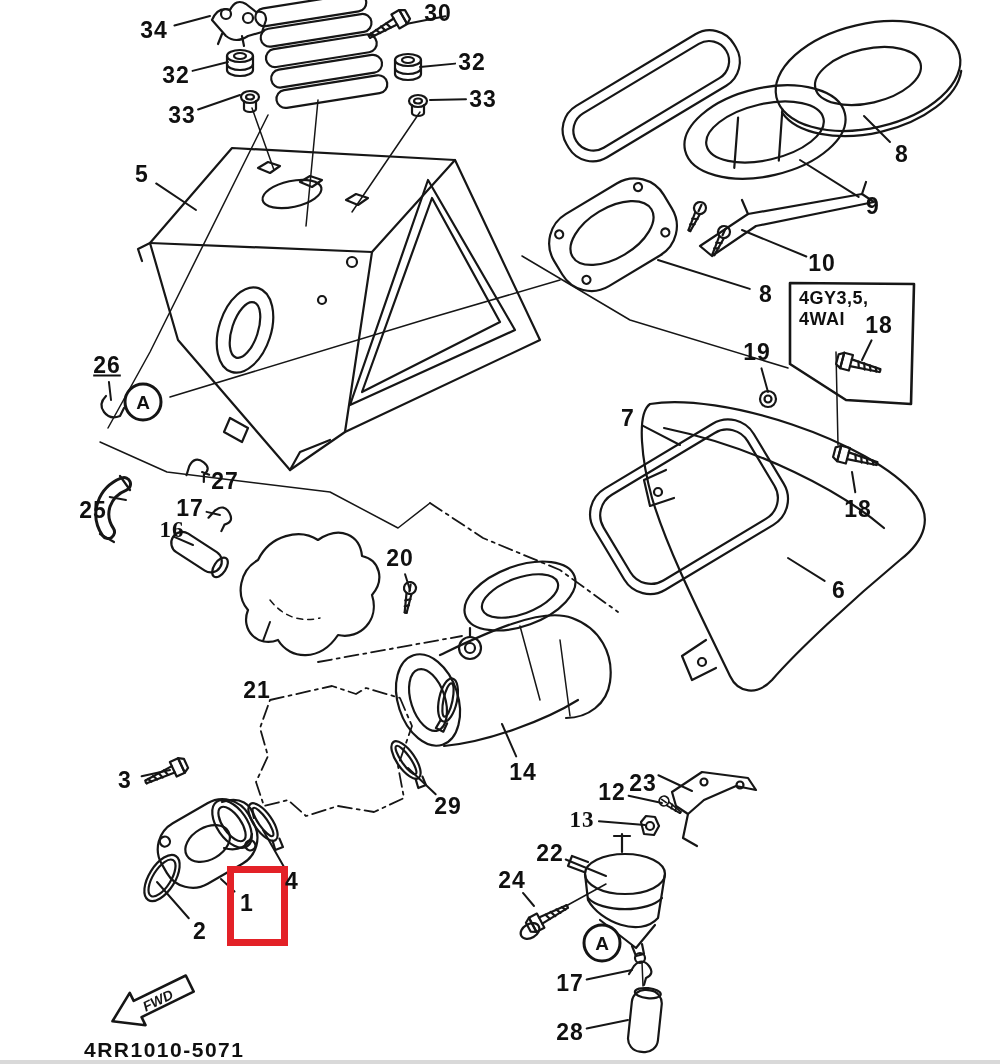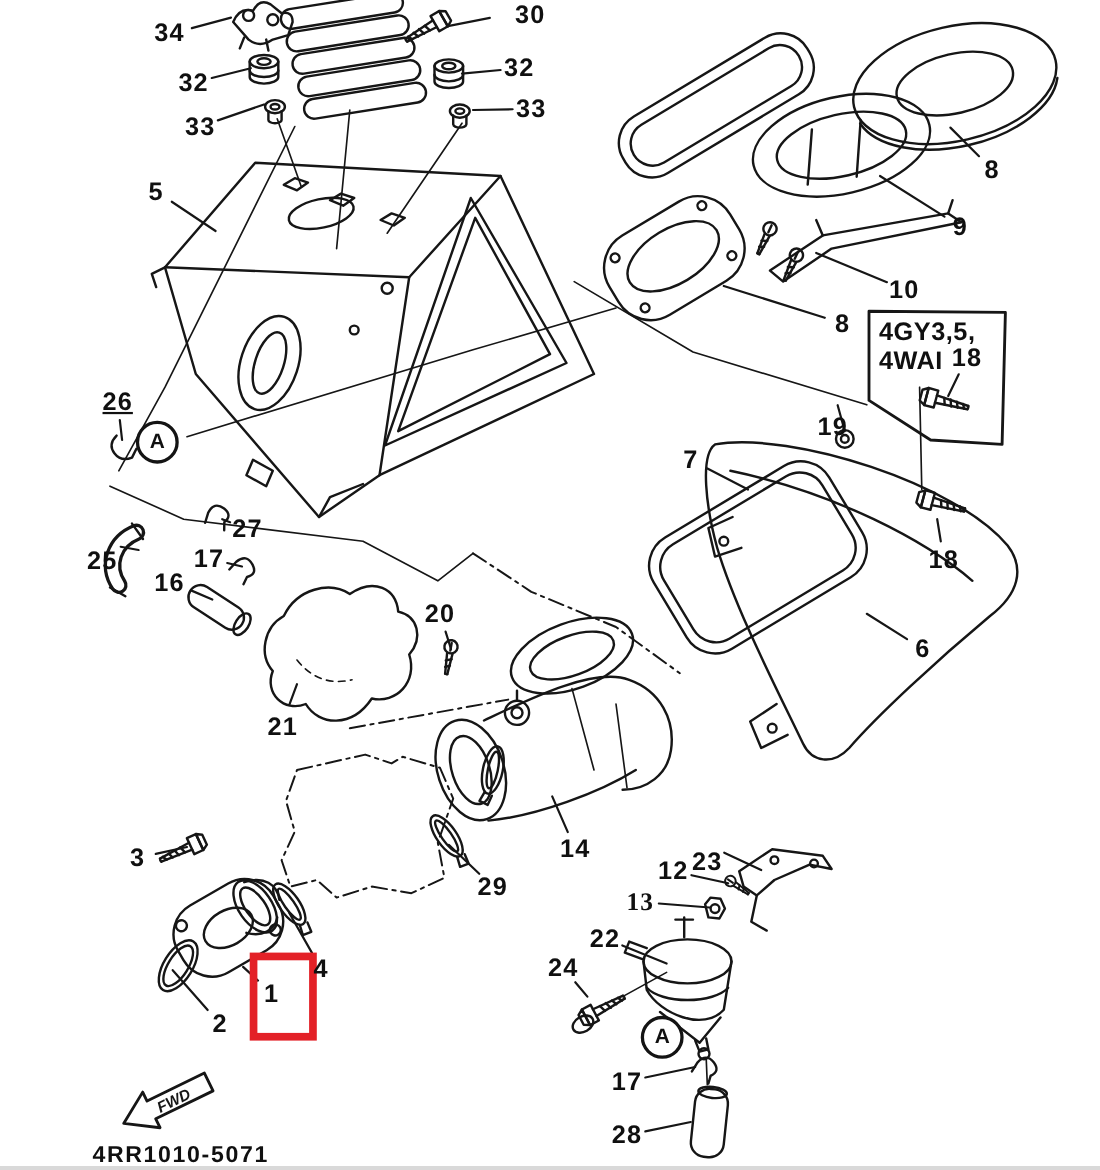--- a/index.html
+++ b/index.html
@@ -12,21 +12,21 @@
   #art .hosefill{stroke-width:16;}
   #art .hosecore{stroke:#fff;stroke-width:10;}
   #art text{stroke:none;fill:#161616;font-family:"Liberation Sans",sans-serif;}
   #leaders line{stroke:#161616;stroke-width:2;}
   .callout{position:absolute;transform:translate(-50%,-50%);font-weight:700;font-size:23px;
            color:#101010;letter-spacing:1px;white-space:nowrap;z-index:5;}
   .marker{position:absolute;transform:translate(-50%,-50%);width:33px;height:33px;border:3px solid #141414;
           border-radius:50%;display:flex;align-items:center;justify-content:center;
           font-weight:700;font-size:19px;color:#101010;background:#fff;z-index:4;}
   #highlight-box{position:absolute;border-style:solid;z-index:3;background:transparent;}
-  #variant-text{position:absolute;left:799px;top:288px;font-weight:700;font-size:23px;
+  #variant-text{position:absolute;left:799px;top:288px;font-weight:700;font-size:18px;
           line-height:1.15;color:#101010;letter-spacing:0.5px;z-index:5;}
   #footer-code{position:absolute;left:84px;top:1038px;font-weight:700;font-size:21px;
           color:#101010;letter-spacing:1.5px;z-index:5;}
   #scan-edge{position:absolute;left:0;bottom:0;width:100%;height:4px;background:#d9d9d9;z-index:6;}
 </style>
 </head>
 <body>
 
 <div id="stage">
 
@@ -314,42 +314,42 @@
     <div>4GY3,5,</div>
     <div>4WAI</div>
   </div>
 
   <div id="highlight-box" style="left: 227px; top: 866px; width: 47px; height: 66px; border-width: 7px; border-color: rgb(227, 33, 39);"></div>
 
   <div id="footer-code">4RR1010-5071</div>
 
   <div id="scan-edge"></div>
 <div class="callout" style="left: 154px; top: 30px;">34</div>
-    <div class="callout" style="left: 482px; top: 13px;">30</div>
+    <div class="callout" style="left: 438px; top: 13px;">30</div>
     <div class="callout" style="left: 176px; top: 75px;">32</div>
     <div class="callout" style="left: 182px; top: 115px;">33</div>
     <div class="callout" style="left: 472px; top: 62px;">32</div>
     <div class="callout" style="left: 483px; top: 99px;">33</div>
     <div class="callout" style="left: 142px; top: 174px;">5</div>
     <div class="callout" style="left: 902px; top: 154px;">8</div>
     <div class="callout" style="left: 873px; top: 206px;">9</div>
     <div class="callout" style="left: 822px; top: 263px;">10</div>
     <div class="callout" style="left: 766px; top: 294px;">8</div>
-    <div class="callout" style="left: 757px; top: 352px; margin-top: 36px;">19</div>
+    <div class="callout" style="left: 757px; top: 352px;">19</div>
     <div class="callout" style="left: 628px; top: 418px;">7</div>
     <div class="callout" style="left: 879px; top: 325px;">18</div>
     <div class="callout" style="left: 858px; top: 509px;">18</div>
     <div class="callout" style="left: 839px; top: 590px;">6</div>
     <div class="callout" style="left: 107px; top: 365px; text-decoration: underline;">26</div>
     <div class="callout" style="left: 225px; top: 481px;">27</div>
     <div class="callout" style="left: 93px; top: 494px; margin-top: 16px;">25</div>
     <div class="callout" style="left: 190px; top: 508px;">17</div>
-    <div class="callout" style="left: 154px; top: 530px;">16</div>
+    <div class="callout" style="left: 172px; top: 530px; font-family: Liberation Serif, serif;">16</div>
     <div class="callout" style="left: 400px; top: 558px;">20</div>
-    <div class="callout" style="left: 257px; top: 661px;">21</div>
+    <div class="callout" style="left: 257px; top: 690px;">21</div>
     <div class="callout" style="left: 523px; top: 772px;">14</div>
     <div class="callout" style="left: 448px; top: 806px;">29</div>
     <div class="callout" style="left: 125px; top: 780px;">3</div>
     <div class="callout" style="left: 200px; top: 931px;">2</div>
     <div class="callout" style="left: 247px; top: 903px;">1</div>
     <div class="callout" style="left: 292px; top: 881px;">4</div>
     <div class="callout" style="left: 643px; top: 768px; margin-top: 15px;">23</div>
     <div class="callout" style="left: 612px; top: 792px;">12</div>
     <div class="callout" style="left: 582px; top: 820px; font-family: Liberation Serif, serif;">13</div>
     <div class="callout" style="left: 550px; top: 853px;">22</div>

